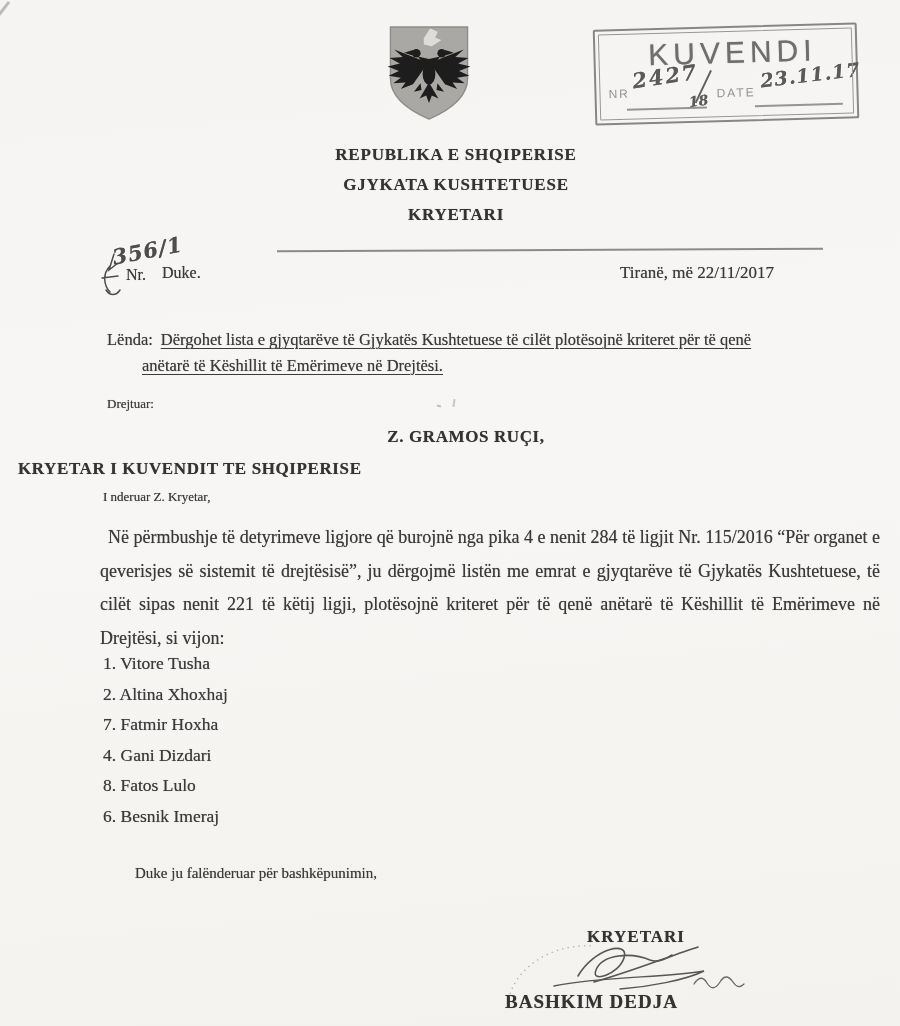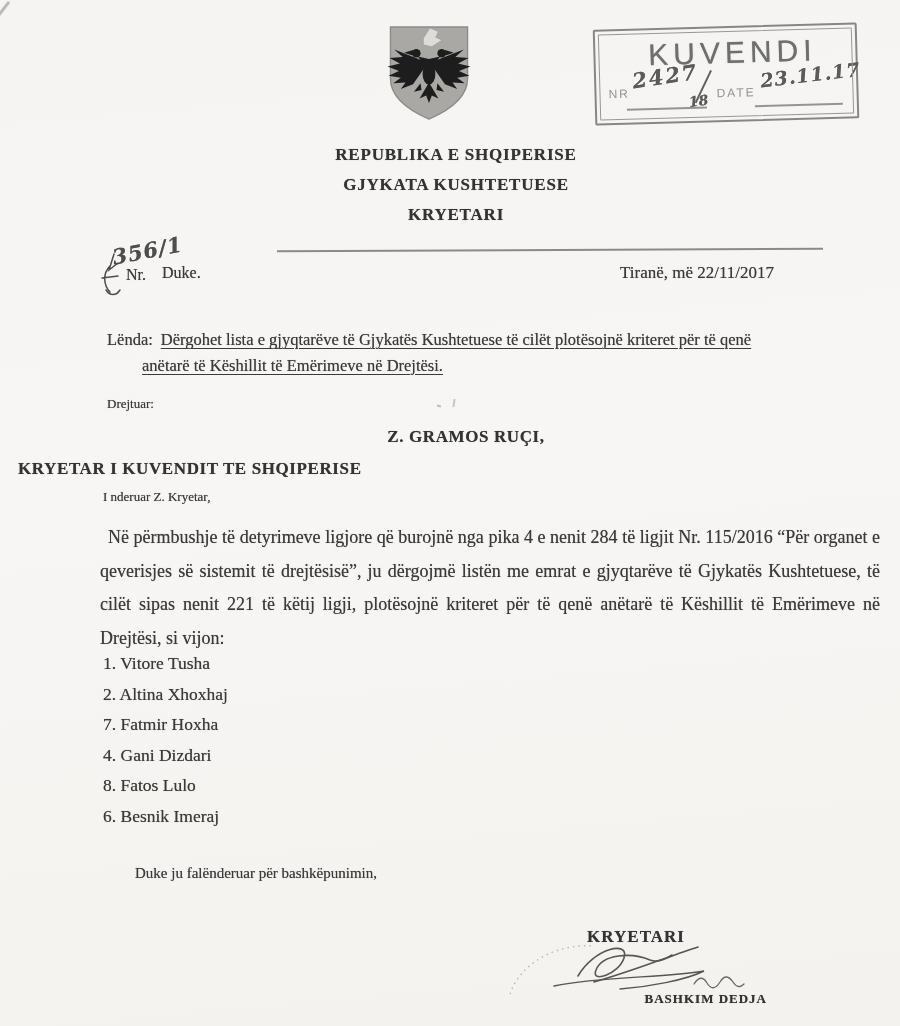--- a/index.html
+++ b/index.html
@@ -90,21 +90,21 @@
     font-size:18px;line-height:33.5px;
     text-align:justify;text-indent:8px;
   }
   .judges{ left:103px;top:648px;font-size:17.5px; }
   .judge-row{ height:30.6px;line-height:30.6px; }
 
   .thanks{ left:103px;top:865px;font-size:15px;margin-left:32px; }
 
   .sign-title{ left:520px;top:927px;width:232px;text-align:center;font-weight:bold;font-size:17px;letter-spacing:1px;color:#333; }
   .signature{ left:498px;top:938px;width:276px;height:60px; }
-  .sign-name{ left:505px;top:991px;width:262px;text-align:right;font-weight:bold;font-size:13px;letter-spacing:1px;color:#333; }
+  .sign-name{ left:505px;top:991px;width:262px;text-align:left;font-weight:bold;font-size:19px;letter-spacing:1px;color:#333; }
 </style>
 </head>
 <body>
 
 <div class="page">
 
   <div class="abs corner-mark"></div>
   <div class="abs speck1"></div>
   <div class="abs speck2"></div>
 

